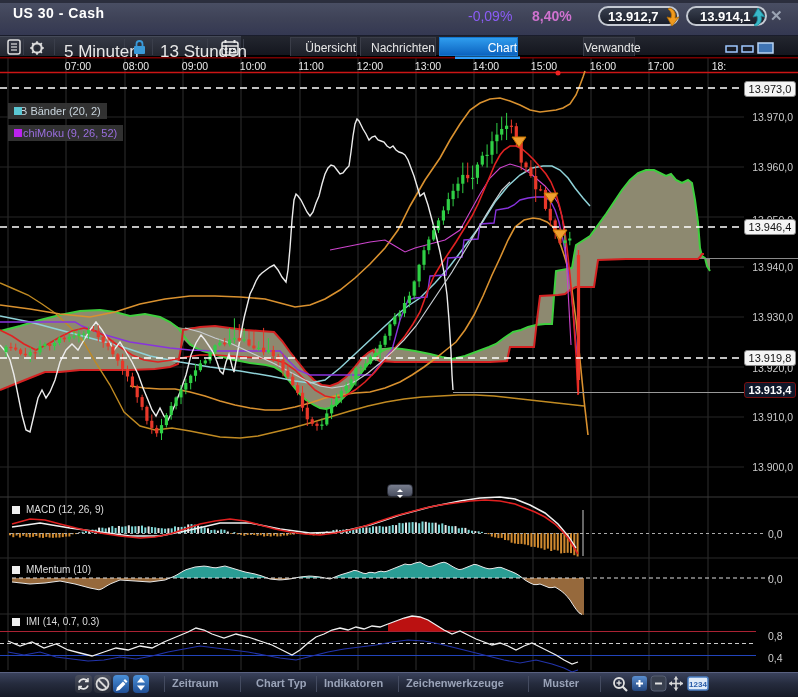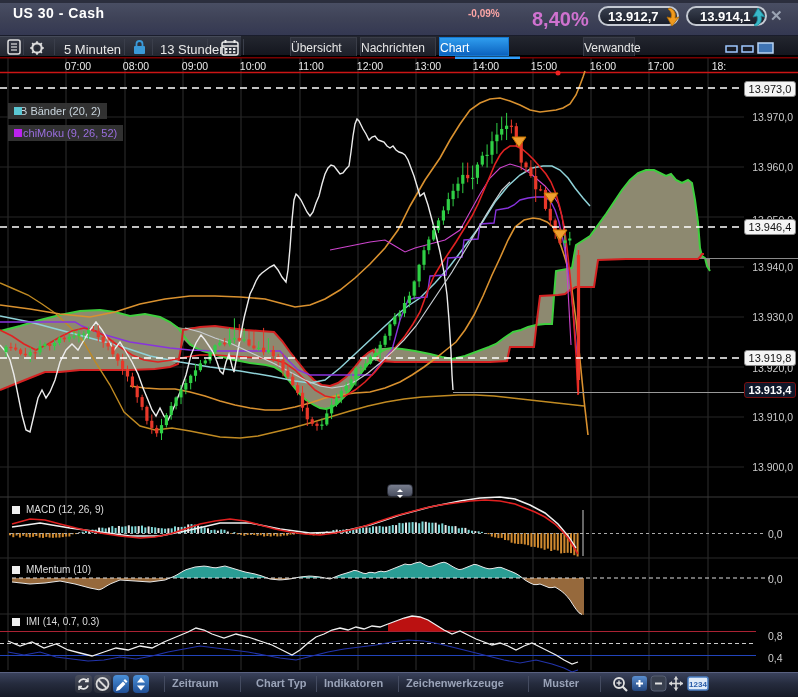--- a/index.html
+++ b/index.html
@@ -1,27 +1,27 @@
 <!DOCTYPE html>
 <html><head><meta charset="utf-8"><style>
 *{margin:0;padding:0;box-sizing:border-box}
 html,body{width:798px;height:697px;overflow:hidden;background:#000;font-family:"Liberation Sans",sans-serif}
 .abs{position:absolute}
 #titlebar{left:0;top:0;width:798px;height:36px;background:linear-gradient(#4b5065,#3e4257 55%,#343852);border-bottom:1px solid #1a1d2c;z-index:5}
 #titlebar .title{position:absolute;left:13px;top:5px;font-size:14px;font-weight:bold;color:#fff;letter-spacing:0.5px}
 #topstrip{left:0;top:0;width:798px;height:3px;background:#2b2e3d;z-index:6}
-.pct1{position:absolute;left:468px;top:8px;font-size:10px;font-weight:bold;color:#fca5a5;z-index:6}
-.pct2{position:absolute;left:532px;top:8px;font-size:20px;font-weight:bold;color:#cf72cf;z-index:6}
+.pct1{position:absolute;left:468px;top:8px;font-size:14px;font-weight:normal;color:#8b5cf6;z-index:6}
+.pct2{position:absolute;left:532px;top:8px;font-size:14px;font-weight:bold;color:#cf72cf;z-index:6}
 .pill{position:absolute;top:6px;height:20px;border:2px solid #c4c9d2;border-radius:11px;background:linear-gradient(#39404f,#1a1e2a);color:#fff;font-size:13px;font-weight:bold;text-align:left;padding:1px 0 0 12px;z-index:6}
 .closex{position:absolute;left:770px;top:7px;font-size:15px;font-weight:bold;color:#9aa3b3;z-index:6}
 #tabbar{left:0;top:36px;width:798px;height:20px;background:linear-gradient(#23262f,#14161e);border-bottom:1px solid #000;z-index:5}
-.tab{position:absolute;top:37px;height:19px;z-index:6;font-size:12px;color:#e6e6e6;text-align:left;line-height:20px;background:linear-gradient(#2e313c,#1c1f28);border:1px solid #3a3d48;border-bottom:none}
+.tab{position:absolute;top:37px;height:19px;z-index:6;font-size:12px;color:#e6e6e6;text-align:right;line-height:20px;background:linear-gradient(#2e313c,#1c1f28);border:1px solid #3a3d48;border-bottom:none}
 .tabsel{background:linear-gradient(#2f9dee,#0c63c0);color:#fff;border:1px solid #1576cf}
 .sep{position:absolute;top:39px;width:1px;height:16px;background:#3a3e4a;z-index:6}
-.ddtext{position:absolute;top:42px;font-size:13px;color:#e8e8e8;z-index:6}
+.ddtext{position:absolute;top:42px;font-size:17px;color:#e8e8e8;z-index:6}
 .chip{position:absolute;background:rgba(56,56,56,0.88);z-index:4;font-size:11px;padding:1px 6px 0 12px;height:16px;line-height:15px}
 .lblbox{position:absolute;left:744px;width:52px;height:16px;background:#f5f5f5;border:1px solid #888;border-radius:3px;color:#111;font-size:11px;text-align:center;line-height:14px;z-index:4}
 #divbtn{left:387px;top:484px;width:26px;height:13px;background:linear-gradient(#777d8d,#4a4f60);border:1px solid #2a2d38;border-radius:4px;z-index:5}
 #toolbar{left:0;top:672px;width:798px;height:25px;background:linear-gradient(#3a425c,#252b3d 45%,#161a26);border-top:1px solid #596180;z-index:5}
 .tbtxt{position:absolute;top:5px;font-size:11px;font-weight:bold;color:#9aa3b8;z-index:6}
 .tbsep{position:absolute;top:676px;width:1px;height:16px;background:#444b60;z-index:6}
 .panlabel{position:absolute;font-size:10px;color:#ddd;z-index:4;padding-left:14px}
 .panlabel .sq{position:absolute;left:0;top:2px;width:8px;height:8px;background:#eee}
 .zerolbl{position:absolute;left:768px;font-size:10.5px;color:#ccc;z-index:4}
 </style></head>
@@ -549,21 +549,21 @@
     <path d="M 8 2 C 13 4 14 8 13 12 L 17 11 L 10 20 L 5 11 L 9 12 C 10 8 9 5 6 3 Z" fill="#f09a1e" stroke="#b06a00" stroke-width="0.8"></path>
   </svg>
 <svg class="abs" style="left:748px;top:6px;z-index:7" width="24" height="22">
     <path d="M 8 20 C 13 18 14 14 13 10 L 17 11 L 10 2 L 5 11 L 9 10 C 10 14 9 17 6 19 Z" fill="#3ab8c8" stroke="#1a8898" stroke-width="0.8"></path>
   </svg>
 <div class="closex">✕</div>
 <div class="abs" id="tabbar"></div>
 <div class="abs" style="left:0;top:36px;width:241px;height:20px;background:linear-gradient(#353946,#23262f);border-top:1px solid #454a58;z-index:5"></div>
 <div class="tab" style="left:290px;width:67px;">Übersicht</div>
 <div class="tab" style="left:360px;width:76px;">Nachrichten</div>
-<div class="tab tabsel" style="left:439px;width:70px;">Chart</div>
+<div class="tab tabsel" style="left:439px;width:79px;">Chart</div>
 <div class="tab" style="left:583px;width:52px;">Verwandte</div>
 <svg class="abs" style="left:724px;top:40px;z-index:7" width="62" height="16">
 <rect x="2" y="6" width="11" height="6" fill="none" stroke="#9fc7ff" stroke-width="1.5"></rect>
 <rect x="18" y="6" width="11" height="6" fill="none" stroke="#9fc7ff" stroke-width="1.5"></rect>
 <rect x="34" y="3" width="15" height="10" fill="#3f74b4" stroke="#b9d4f4" stroke-width="1.5"></rect>
 </svg>
 <svg class="abs" style="left:6px;top:39px;z-index:7" width="240" height="18">
 <rect x="2" y="1" width="12" height="14" rx="2" fill="none" stroke="#e0e0e0" stroke-width="1.5"></rect>
 <line x1="5" y1="5" x2="11" y2="5" stroke="#e0e0e0" stroke-width="1.2"></line>
 <line x1="5" y1="8" x2="11" y2="8" stroke="#e0e0e0" stroke-width="1.2"></line>

